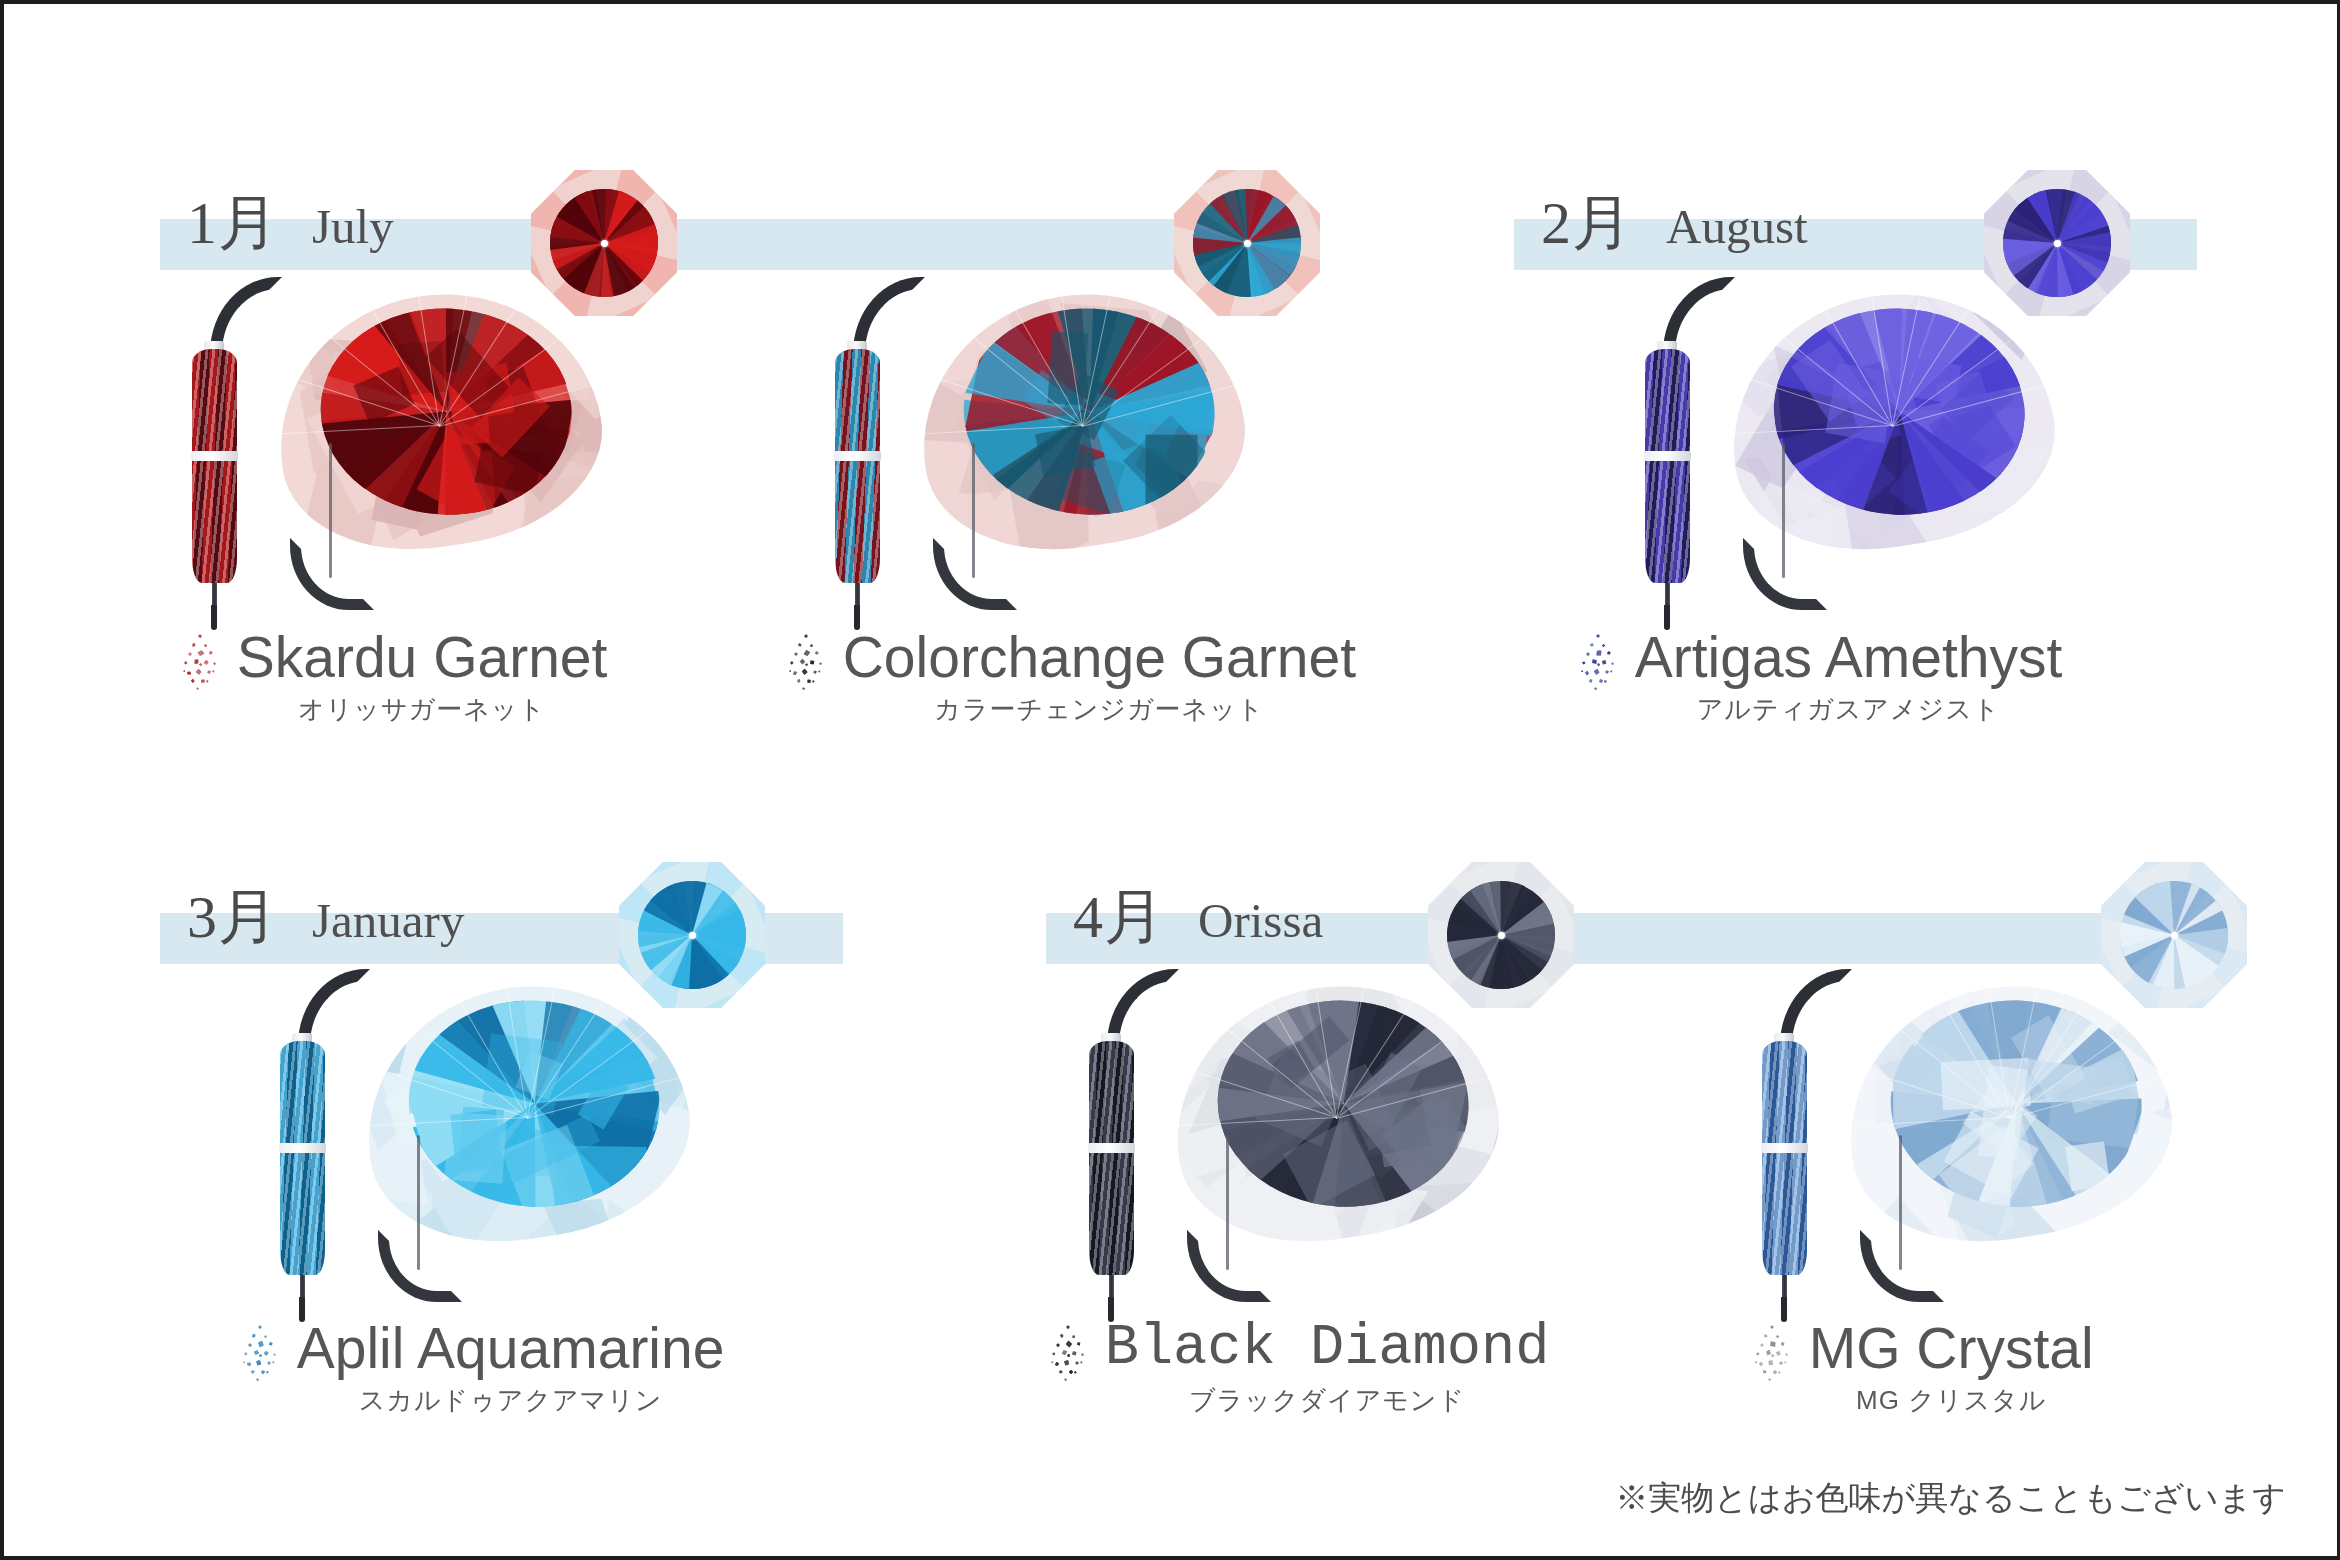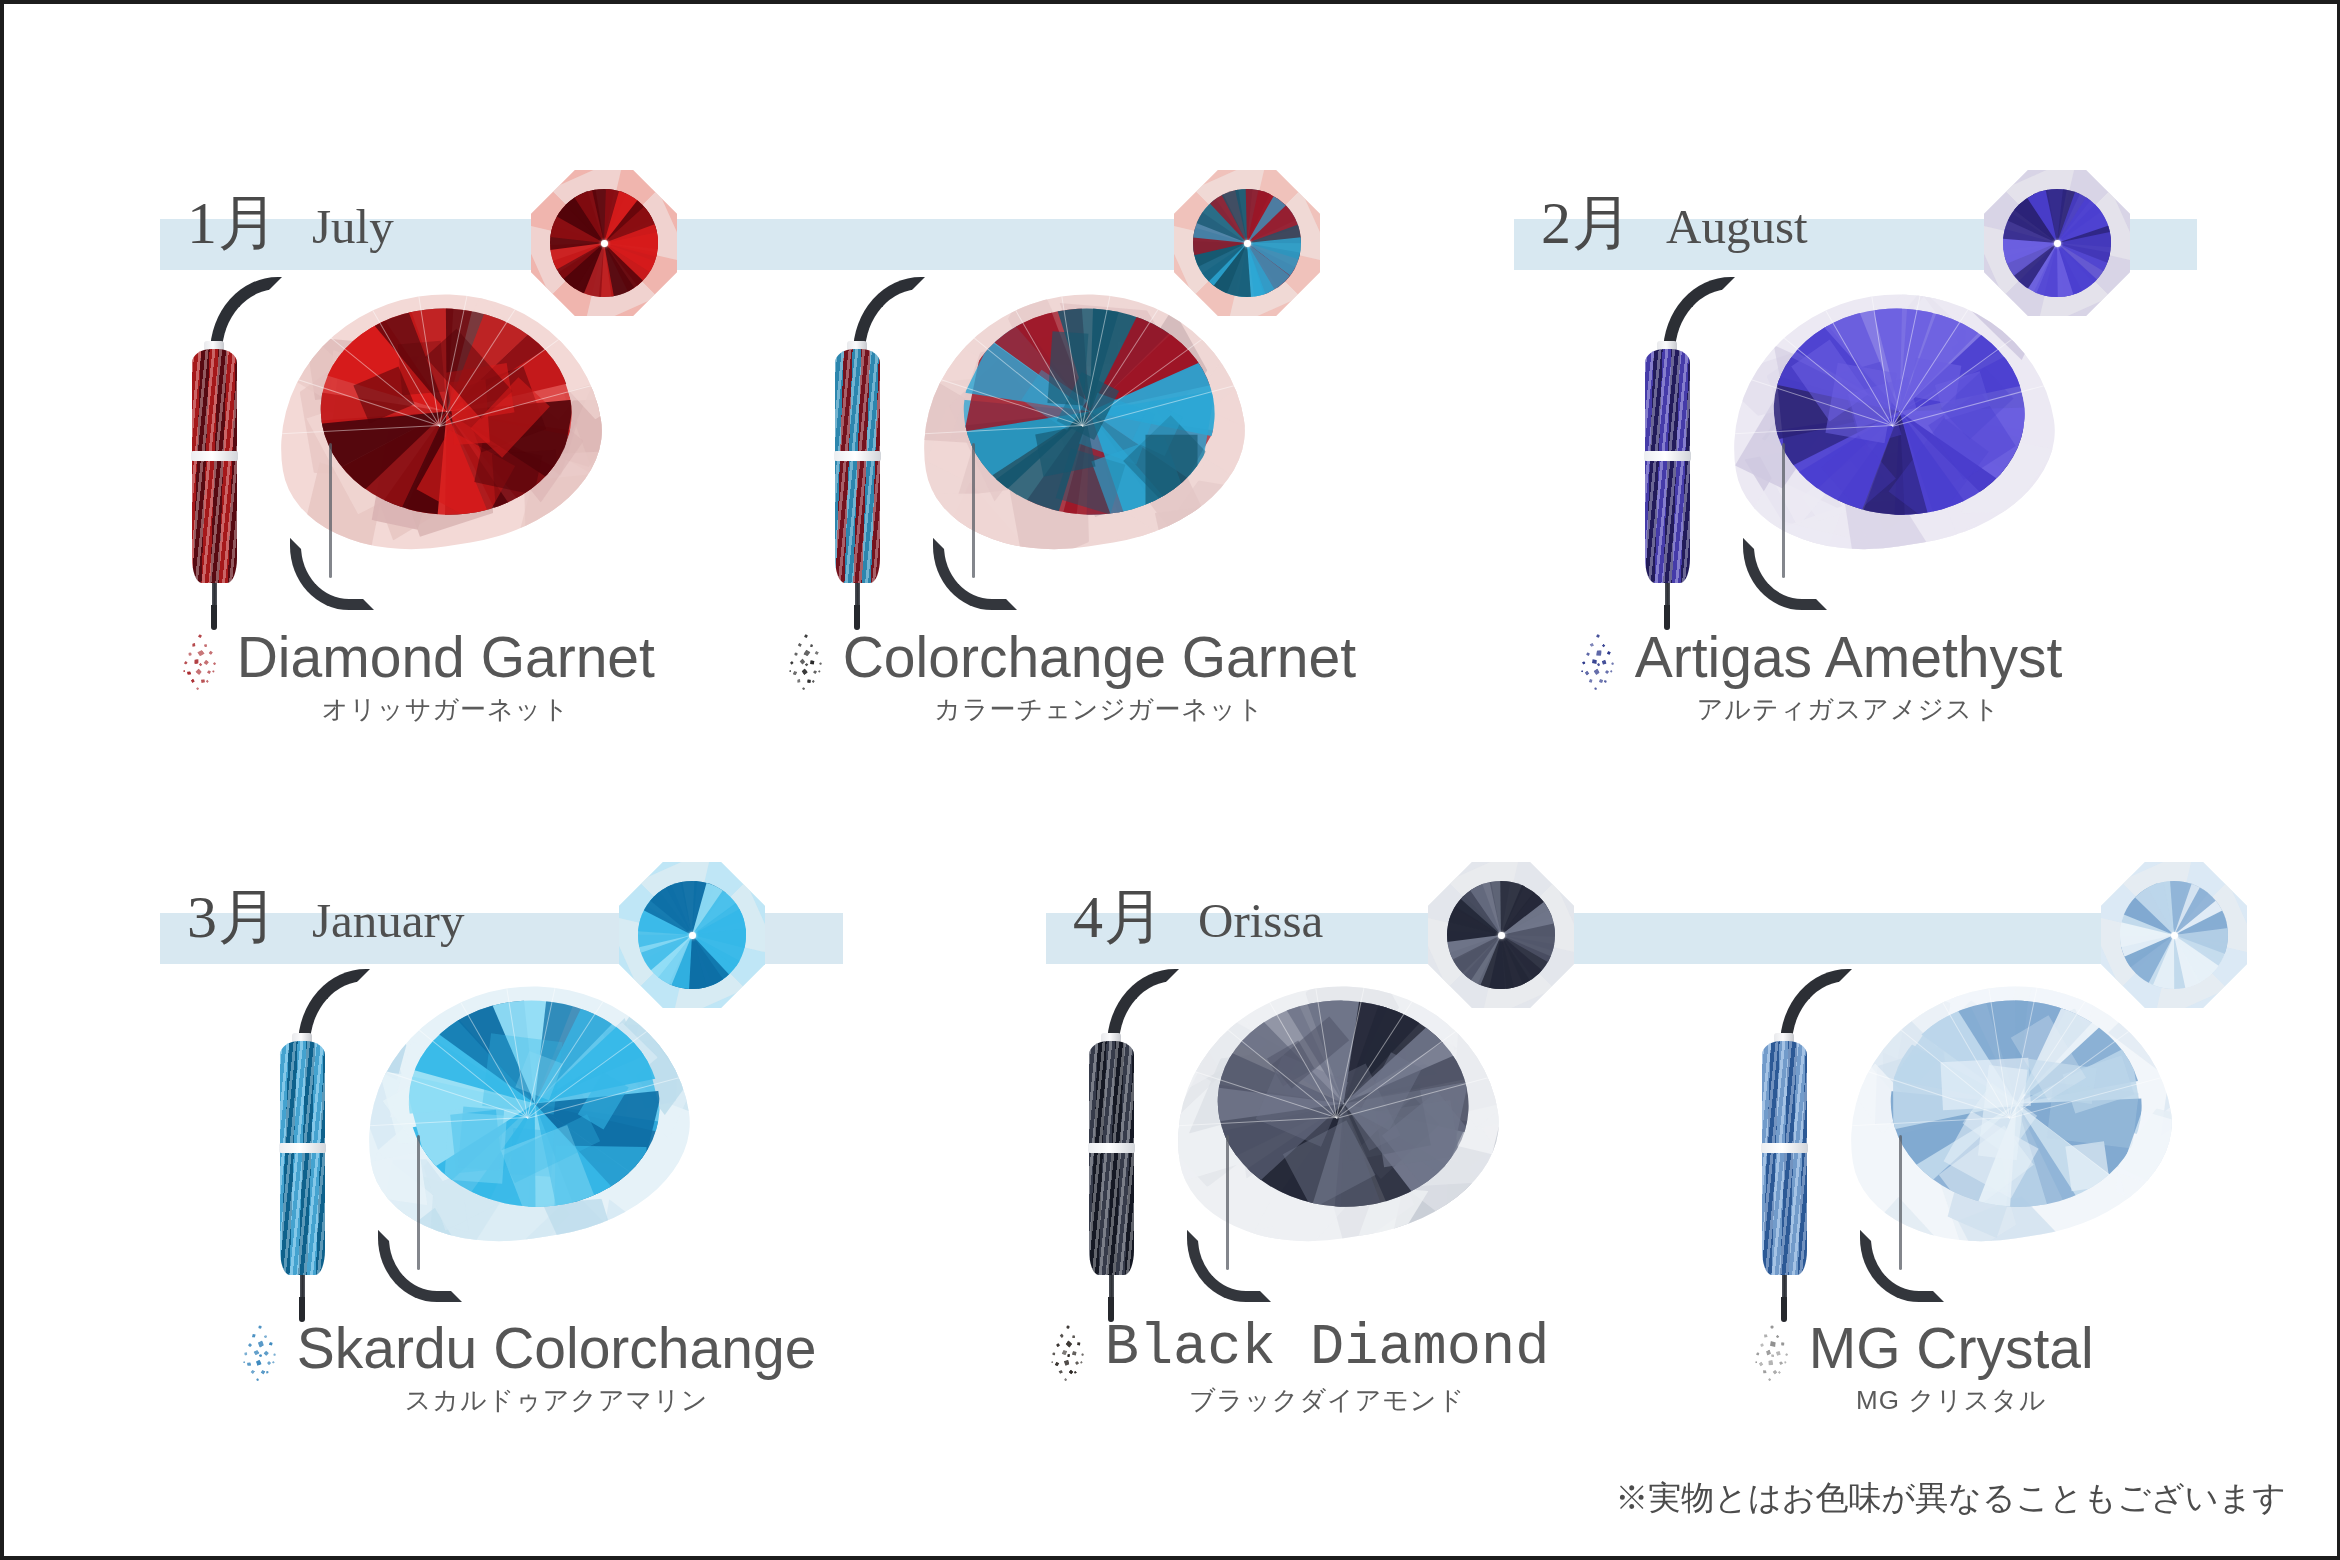--- a/index.html
+++ b/index.html
@@ -478,21 +478,21 @@
           <span style="width: 9%; height: 7.02%; left: 63.5%; top: 60.5%; background: rgb(168, 39, 43); opacity: 0.69; clip-path: polygon(50% 0px, 100% 50%, 50% 100%, 0px 50%); transform: rotate(69deg);"></span>
           <span style="width: 8%; height: 6.24%; left: 28%; top: 76%; background: rgb(168, 39, 43); opacity: 0.95; clip-path: polygon(10% 0px, 100% 22%, 86% 100%, 0px 76%); transform: rotate(49deg);"></span>
           <span style="width: 9%; height: 7.02%; left: 50.5%; top: 75.5%; background: rgb(168, 39, 43); opacity: 0.8; clip-path: polygon(0px 18%, 84% 0px, 100% 82%, 22% 100%); transform: rotate(272deg);"></span>
           <span style="width: 7%; height: 5.46%; left: 40.5%; top: 88.5%; background: rgb(168, 39, 43); opacity: 0.62; clip-path: polygon(50% 0px, 100% 50%, 50% 100%, 0px 50%); transform: rotate(182deg);"></span>
           <span style="width: 6%; height: 4.68%; left: 63%; top: 77%; background: rgb(168, 39, 43); opacity: 0.67; clip-path: polygon(10% 0px, 100% 22%, 86% 100%, 0px 76%); transform: rotate(227deg);"></span>
           <span style="width: 5%; height: 3.9%; left: 11.5%; top: 59.5%; background: rgb(168, 39, 43); opacity: 0.86; clip-path: polygon(0px 18%, 84% 0px, 100% 82%, 22% 100%); transform: rotate(75deg);"></span>
           <span style="width: 6%; height: 4.68%; left: 75%; top: 61%; background: rgb(168, 39, 43); opacity: 0.72; clip-path: polygon(50% 0px, 100% 50%, 50% 100%, 0px 50%); transform: rotate(315deg);"></span>
           <span style="width: 7%; height: 5.46%; left: 46.5%; top: 48.5%; background: rgb(168, 39, 43); opacity: 0.7; clip-path: polygon(10% 0px, 100% 22%, 86% 100%, 0px 76%); transform: rotate(32deg);"></span>
         </div>
         <div class="cap-text">
-          <div class="cap-en">Diamond Garnet</div>
+          <div class="cap-en">Skardu Garnet</div>
           <div class="cap-jp">オリッサガーネット</div>
         </div>
       </div>
       <div class="product" style="left: 809px; top: 273px; width: 605px; height: 371px;">
         <div class="closed-umb" style="left: 0px; top: 0px; width: 88px; height: 341px;">
           <div class="hook"></div>
           <div class="closed-shaft"></div>
           <div class="closed-ferrule"></div>
           <div class="closed-canopy" style="background: repeating-linear-gradient(92deg, rgb(47, 143, 186) 0px, rgb(47, 143, 186) 8.8px, rgb(125, 20, 32) 8.8px, rgb(125, 20, 32) 17.6px);"></div>
           <div class="closed-band"></div>
@@ -928,21 +928,21 @@
           <span style="width: 9%; height: 7.02%; left: 63.5%; top: 60.5%; background: rgb(58, 135, 189); opacity: 0.74; clip-path: polygon(50% 0px, 100% 50%, 50% 100%, 0px 50%); transform: rotate(90deg);"></span>
           <span style="width: 8%; height: 6.24%; left: 28%; top: 76%; background: rgb(58, 135, 189); opacity: 0.73; clip-path: polygon(10% 0px, 100% 22%, 86% 100%, 0px 76%); transform: rotate(119deg);"></span>
           <span style="width: 9%; height: 7.02%; left: 50.5%; top: 75.5%; background: rgb(58, 135, 189); opacity: 0.83; clip-path: polygon(0px 18%, 84% 0px, 100% 82%, 22% 100%); transform: rotate(128deg);"></span>
           <span style="width: 7%; height: 5.46%; left: 40.5%; top: 88.5%; background: rgb(58, 135, 189); opacity: 0.91; clip-path: polygon(50% 0px, 100% 50%, 50% 100%, 0px 50%); transform: rotate(122deg);"></span>
           <span style="width: 6%; height: 4.68%; left: 63%; top: 77%; background: rgb(58, 135, 189); opacity: 0.88; clip-path: polygon(10% 0px, 100% 22%, 86% 100%, 0px 76%); transform: rotate(255deg);"></span>
           <span style="width: 5%; height: 3.9%; left: 11.5%; top: 59.5%; background: rgb(58, 135, 189); opacity: 0.78; clip-path: polygon(0px 18%, 84% 0px, 100% 82%, 22% 100%); transform: rotate(130deg);"></span>
           <span style="width: 6%; height: 4.68%; left: 75%; top: 61%; background: rgb(58, 135, 189); opacity: 0.67; clip-path: polygon(50% 0px, 100% 50%, 50% 100%, 0px 50%); transform: rotate(273deg);"></span>
           <span style="width: 7%; height: 5.46%; left: 46.5%; top: 48.5%; background: rgb(58, 135, 189); opacity: 0.92; clip-path: polygon(10% 0px, 100% 22%, 86% 100%, 0px 76%); transform: rotate(337deg);"></span>
         </div>
         <div class="cap-text">
-          <div class="cap-en">Skardu Colorchange</div>
+          <div class="cap-en">Aplil Aquamarine</div>
           <div class="cap-jp">スカルドゥアクアマリン</div>
         </div>
       </div>
       <div class="product" style="left: 1063px; top: 965px; width: 605px; height: 371px;">
         <div class="closed-umb" style="left: 0px; top: 0px; width: 88px; height: 341px;">
           <div class="hook"></div>
           <div class="closed-shaft"></div>
           <div class="closed-ferrule"></div>
           <div class="closed-canopy" style="background: repeating-linear-gradient(92deg, rgb(58, 63, 79) 0px, rgb(58, 63, 79) 8.8px, rgb(22, 26, 38) 8.8px, rgb(22, 26, 38) 17.6px);"></div>
           <div class="closed-band"></div>

